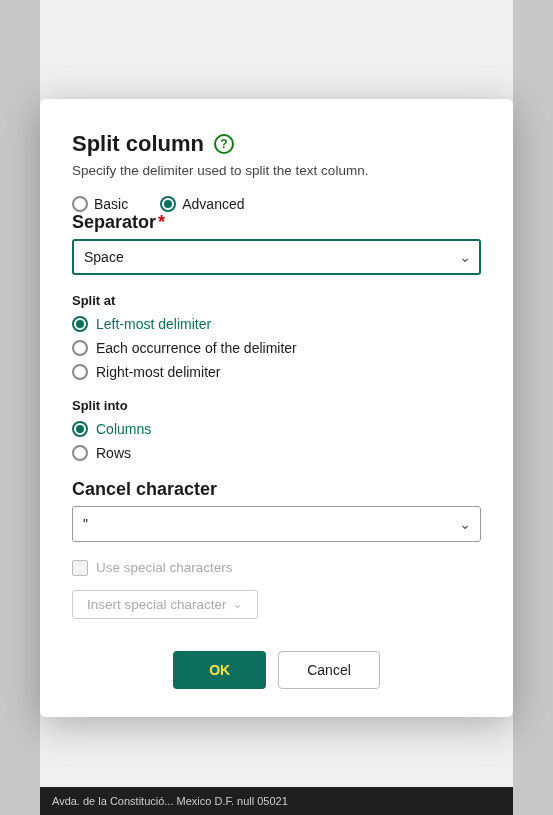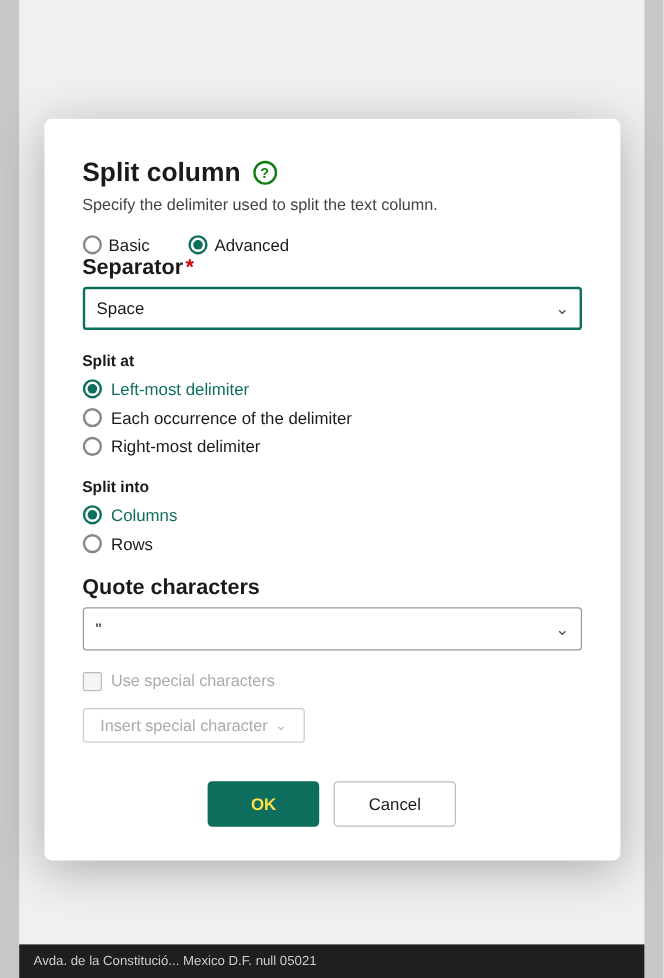--- a/index.html
+++ b/index.html
@@ -10,21 +10,21 @@
       font-size: 14px;
       color: #1a1a1a;
       display: flex;
       align-items: center;
       justify-content: center;
       min-height: 815px;
       width: 553px;
     }
 
     .overlay {
-      width: 521px;
+      width: 473px;
       min-height: 815px;
       position: relative;
       display: flex;
       align-items: center;
       justify-content: center;
     }
 
     
     .bg-spreadsheet {
       position: absolute;
@@ -347,21 +347,21 @@
         </label>
         <label class="radio-stack-item">
           <div class="radio-circle"></div>
           <span>Rows</span>
         </label>
       </div>
     </div>
 
     
     <div>
-      <div class="field-label">Quote characters</div>
+      <div class="field-label">Cancel character</div>
       <div class="select-wrapper">
         <select class="select-field normal-border">
           <option>"</option>
           <option>'</option>
           <option>None</option>
         </select>
         <span class="select-chevron">⌄</span>
       </div>
     </div>
 

